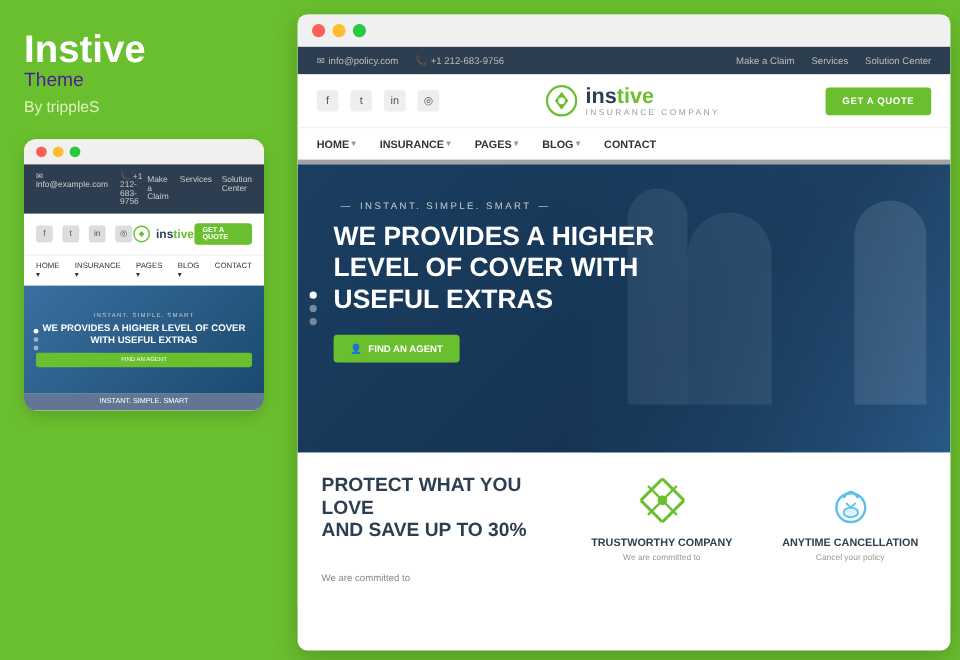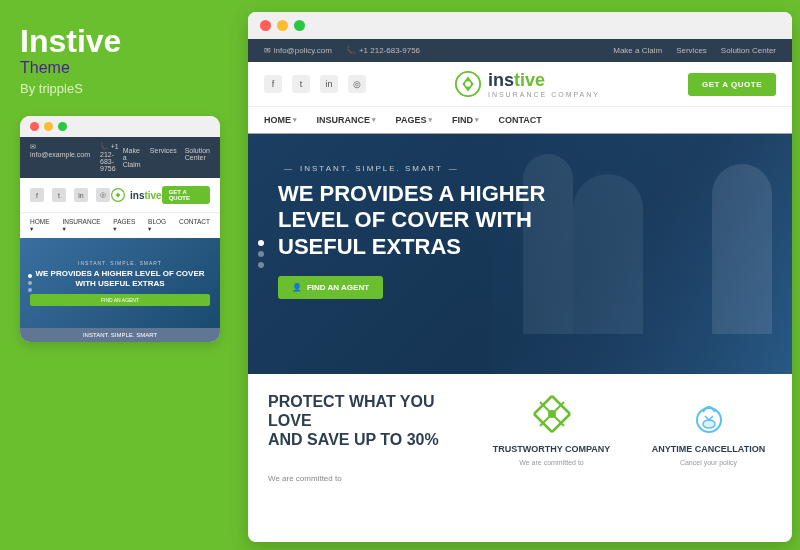--- a/index.html
+++ b/index.html
@@ -142,21 +142,21 @@
     .btn-quote {
       background: #6abf2e; color: #fff; font-size: 8px; font-weight: 700;
       padding: 7px 14px; border-radius: 3px; text-transform: uppercase; letter-spacing: 0.5px;
     }
 
     
     .site-nav {
       background: #fff;
       padding: 8px 16px;
       display: flex; align-items: center; gap: 20px;
-      border-bottom: 1px solid #a3a3a3;
+      border-bottom: 4px solid #a3a3a3;
       font-size: 9px; color: #333; font-weight: 600;
     }
     .nav-item { display: flex; align-items: center; gap: 2px; }
     .nav-arrow { font-size: 7px; color: #999; }
 
     
     .site-hero {
       position: relative;
       height: 240px;
       background: linear-gradient(135deg, #2a5a8a 0%, #1a3a5a 60%, #2a6090 100%);
@@ -347,21 +347,21 @@
     </div>
     <div class="nav-item">
       <span>INSURANCE</span>
         <span class="nav-arrow">▾</span>
     </div>
     <div class="nav-item">
       <span>PAGES</span>
         <span class="nav-arrow">▾</span>
     </div>
     <div class="nav-item">
-      <span>FIND</span>
+      <span>BLOG</span>
         <span class="nav-arrow">▾</span>
     </div>
     <div class="nav-item">
       <span>CONTACT</span>
     </div>
   </div>
 
   <div class="site-hero">
     <div class="hero-bg-img"></div>
 

